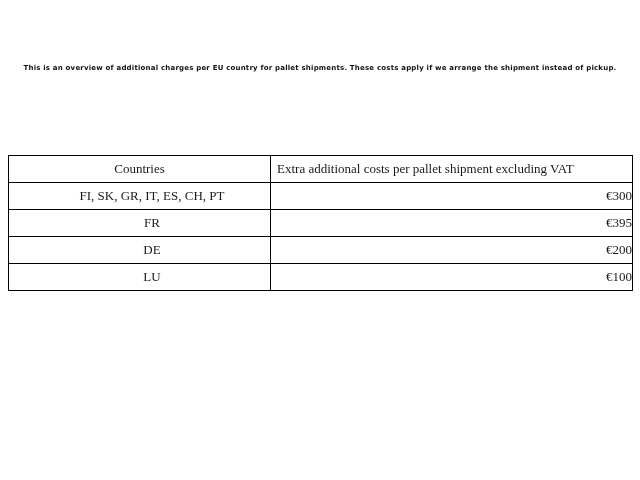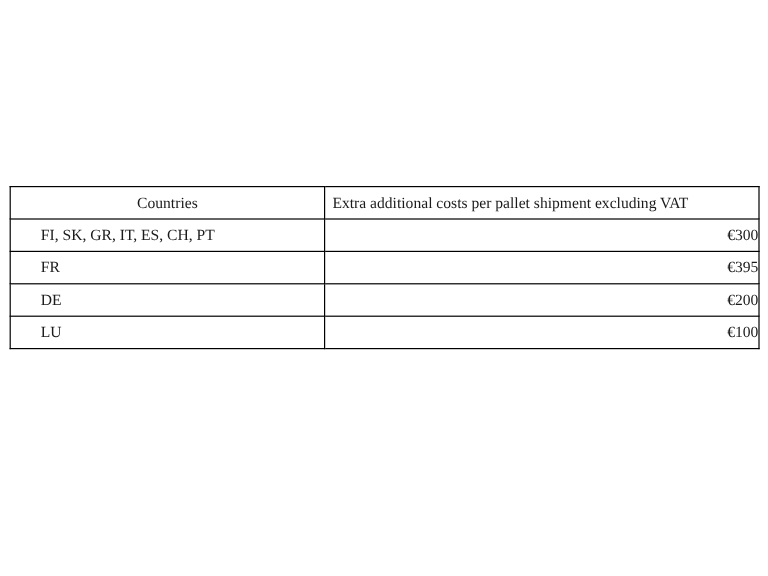--- a/index.html
+++ b/index.html
@@ -50,33 +50,34 @@
     font-family: Liberation Serif, serif;
   }
   table.charges th.h-countries {
     text-align: center;
   }
   table.charges th.h-cost {
     text-align: left;
     padding-left: 6px;
   }
   table.charges td.c-countries {
-    text-align: left;
+    text-align: center;
     padding-left: 25px;
   }
   table.charges td.c-cost {
     text-align: right;
     padding-left: 36px;
   }
 </style>
 </head>
 <body>
 
 <div class="page">
 
+  <div class="intro">This is an overview of additional charges per EU country for pallet shipments. These costs apply if we arrange the shipment instead of pickup.</div>
 
   <table class="charges">
     <colgroup>
       <col class="col-countries">
       <col class="col-cost">
     </colgroup>
     <thead>
       <tr>
         <th class="h-countries">Countries</th>
         <th class="h-cost">Extra additional costs per pallet shipment excluding VAT</th>

